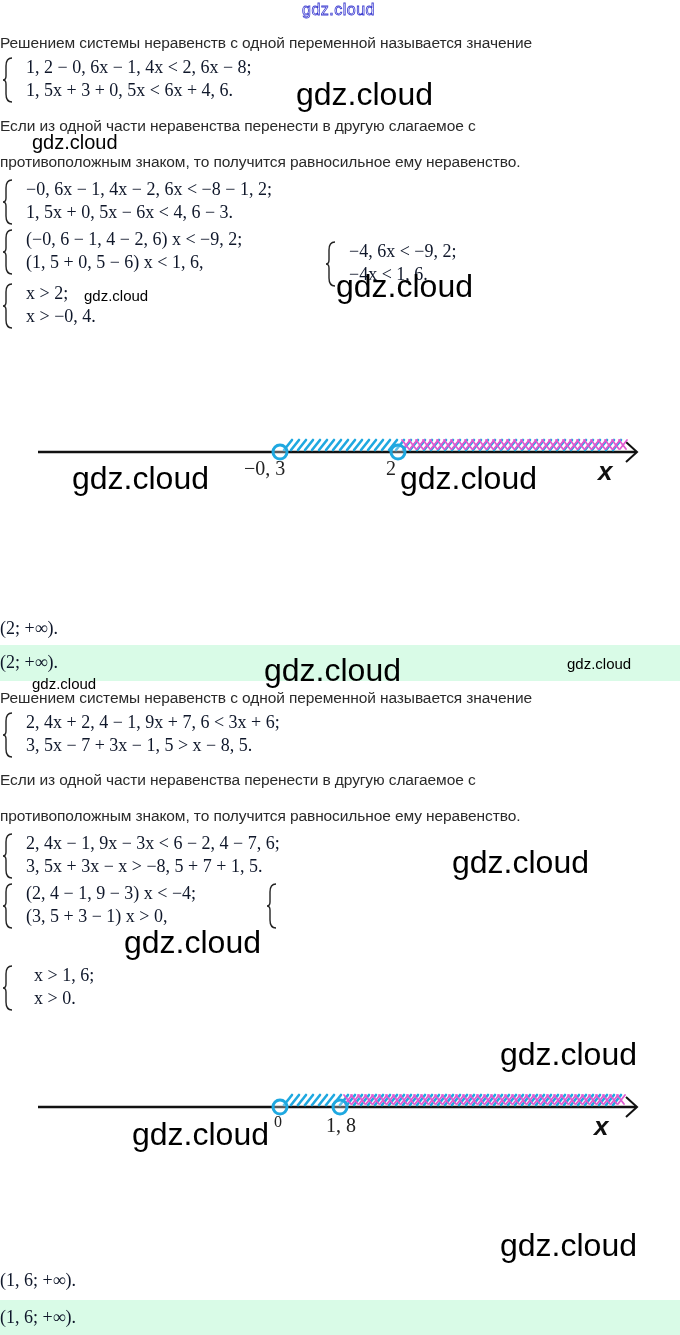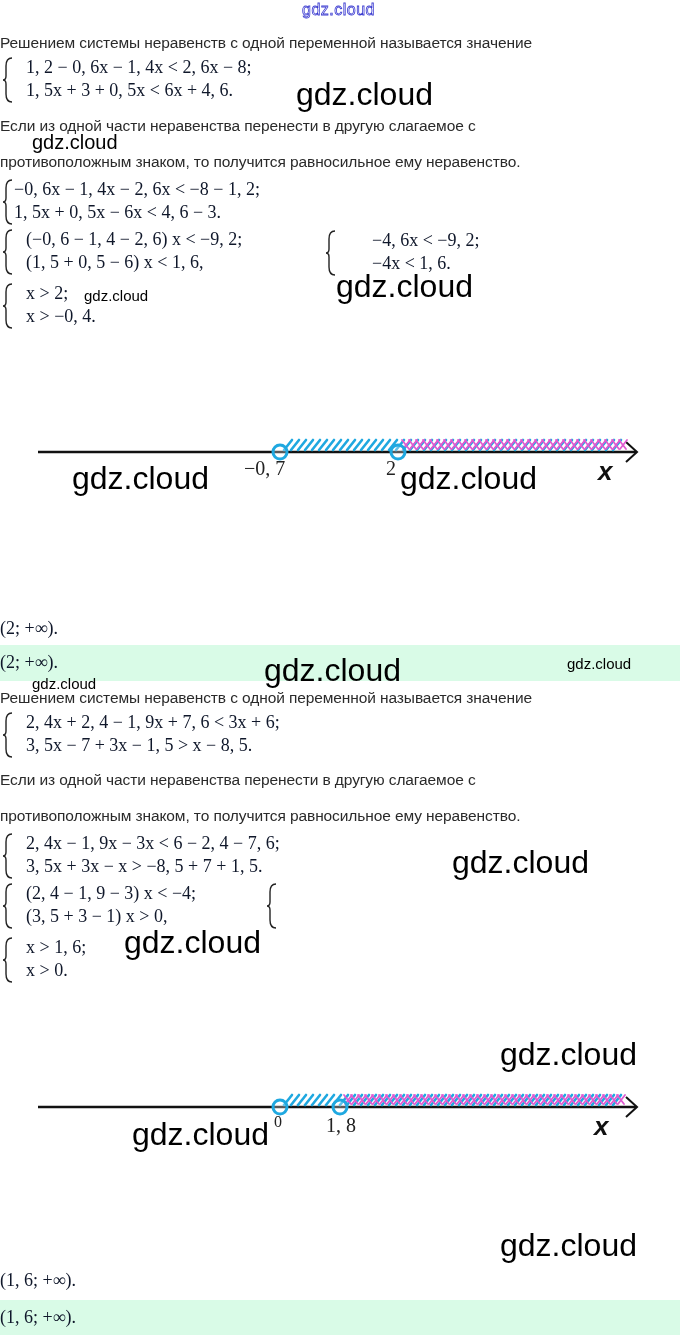--- a/index.html
+++ b/index.html
@@ -38,21 +38,21 @@
     <div class="math">1, 2 − 0, 6x − 1, 4x &lt; 2, 6x − 8;</div>
     <div class="math">1, 5x + 3 + 0, 5x &lt; 6x + 4, 6.</div>
   </div>
 </div>
 <div class="abs wm wm-big" style="left:296px; top:76px;">gdz.cloud</div>
 
 <div class="abs txt" style="left:0; top:117px;">Если из одной части неравенства перенести в другую слагаемое с</div>
 <div class="abs wm wm-mid" style="left:32px; top:131px;">gdz.cloud</div>
 <div class="abs txt" style="left:0; top:153px;">противоположным знаком, то получится равносильное ему неравенство.</div>
 
-<div class="sys" style="left:2px; top:178px;flex-direction:column;">
+<div class="sys" style="left:2px; top:178px;">
   <div class="brace">
       <svg width="12" height="48">
         <path d="M10 2 Q4 2 4 10 L4 20 Q4 24 1 24 Q4 24 4 28 L4 38 Q4 46 10 46" fill="none" stroke="#222" stroke-width="1.4"></path>
       </svg>
     </div>
   <div class="lines">
     <div class="math">−0, 6x − 1, 4x − 2, 6x &lt; −8 − 1, 2;</div>
     <div class="math">1, 5x + 0, 5x − 6x &lt; 4, 6 − 3.</div>
   </div>
 </div>
@@ -62,21 +62,21 @@
       <svg width="12" height="48">
         <path d="M10 2 Q4 2 4 10 L4 20 Q4 24 1 24 Q4 24 4 28 L4 38 Q4 46 10 46" fill="none" stroke="#222" stroke-width="1.4"></path>
       </svg>
     </div>
   <div class="lines">
     <div class="math">(−0, 6 − 1, 4 − 2, 6) x &lt; −9, 2;</div>
     <div class="math">(1, 5 + 0, 5 − 6) x &lt; 1, 6,</div>
   </div>
 </div>
 
-<div class="sys" style="left:325px; top:229px;gap:23px;">
+<div class="sys" style="left:325px; top:240px;">
   <div class="brace">
       <svg width="12" height="48">
         <path d="M10 2 Q4 2 4 10 L4 20 Q4 24 1 24 Q4 24 4 28 L4 38 Q4 46 10 46" fill="none" stroke="#222" stroke-width="1.4"></path>
       </svg>
     </div>
   <div class="lines">
     <div class="math">−4, 6x &lt; −9, 2;</div>
     <div class="math">−4x &lt; 1, 6.</div>
   </div>
 </div>
@@ -178,21 +178,21 @@
       <path d="M584 20 L591 29 M585 29 L592 20" stroke="#e05ad0" stroke-width="1.8" fill="none" stroke-linecap="round"></path>
       <path d="M591 20 L598 29 M592 29 L599 20" stroke="#e05ad0" stroke-width="1.8" fill="none" stroke-linecap="round"></path>
       <path d="M598 20 L605 29 M599 29 L606 20" stroke="#e05ad0" stroke-width="1.8" fill="none" stroke-linecap="round"></path>
       <path d="M605 20 L612 29 M606 29 L613 20" stroke="#e05ad0" stroke-width="1.8" fill="none" stroke-linecap="round"></path>
       <path d="M612 20 L619 29 M613 29 L620 20" stroke="#e05ad0" stroke-width="1.8" fill="none" stroke-linecap="round"></path>
       <path d="M619 20 L626 29 M620 29 L627 20" stroke="#e05ad0" stroke-width="1.8" fill="none" stroke-linecap="round"></path>
     </g>
     <circle cx="280" cy="32" r="7" fill="#fff" fill-opacity="0.3" stroke="#1fa8e0" stroke-width="3"></circle>
     <circle cx="398" cy="32" r="7" fill="#fff" fill-opacity="0.3" stroke="#1fa8e0" stroke-width="3"></circle>
   </svg>
-<div class="abs axis-label" style="left:244px; top:457px;">−0, 7</div>
+<div class="abs axis-label" style="left:244px; top:457px;">−0, 3</div>
 <div class="abs axis-label" style="left:386px; top:457px;">2</div>
 <div class="abs x-label" style="left:598px; top:456px;">x</div>
 <div class="abs wm wm-big" style="left:72px; top:460px;">gdz.cloud</div>
 <div class="abs wm wm-big" style="left:400px; top:460px;">gdz.cloud</div>
 
 <div class="abs math" style="left:0; top:618px;">(2; +∞).</div>
 <div class="green" style="top:645px; height:36px;">
   <div class="abs math" style="left:0; top:7px;">(2; +∞).</div>
 </div>
 <div class="abs wm wm-big" style="left:264px; top:652px;">gdz.cloud</div>
@@ -242,21 +242,21 @@
 </div>
 
 <div class="sys" style="left:266px; top:882px;">
   <div class="brace">
       <svg width="12" height="48">
         <path d="M10 2 Q4 2 4 10 L4 20 Q4 24 1 24 Q4 24 4 28 L4 38 Q4 46 10 46" fill="none" stroke="#222" stroke-width="1.4"></path>
       </svg>
     </div>
 </div>
 
-<div class="sys" style="left:2px; top:936px;">
+<div class="sys" style="left:2px; top:964px;gap:8px;">
   <div class="brace">
       <svg width="12" height="48">
         <path d="M10 2 Q4 2 4 10 L4 20 Q4 24 1 24 Q4 24 4 28 L4 38 Q4 46 10 46" fill="none" stroke="#222" stroke-width="1.4"></path>
       </svg>
     </div>
   <div class="lines">
     <div class="math">x &gt; 1, 6;</div>
     <div class="math">x &gt; 0.</div>
   </div>
 </div>

